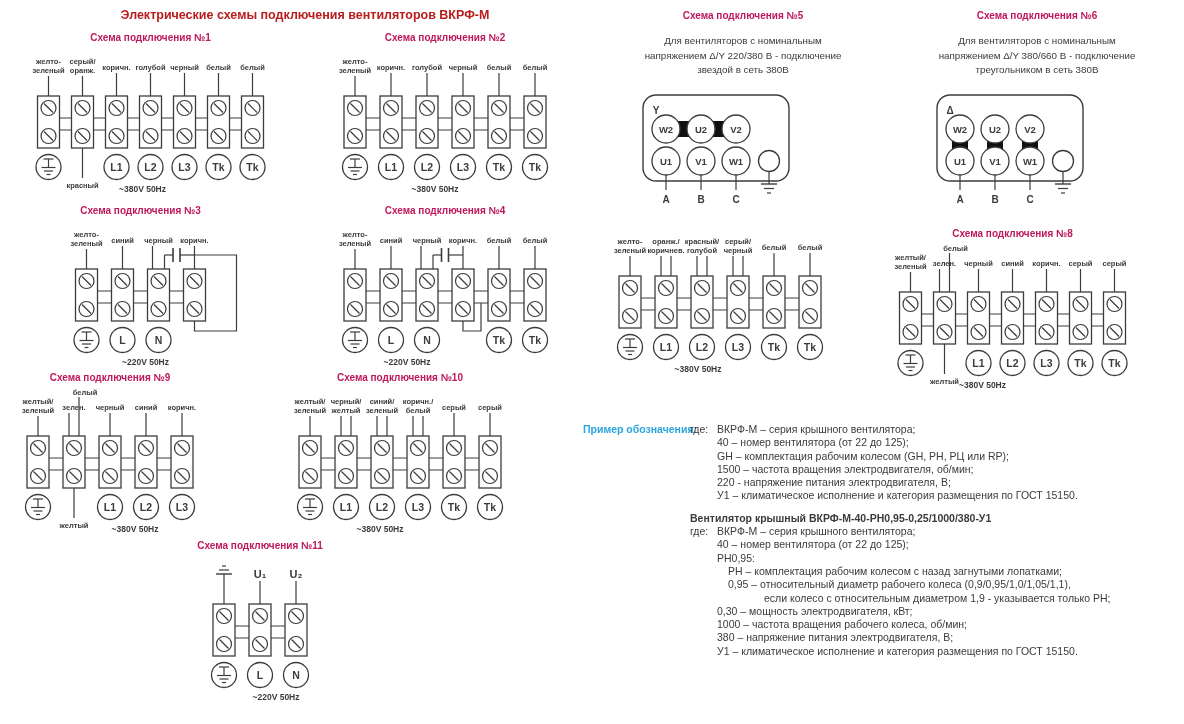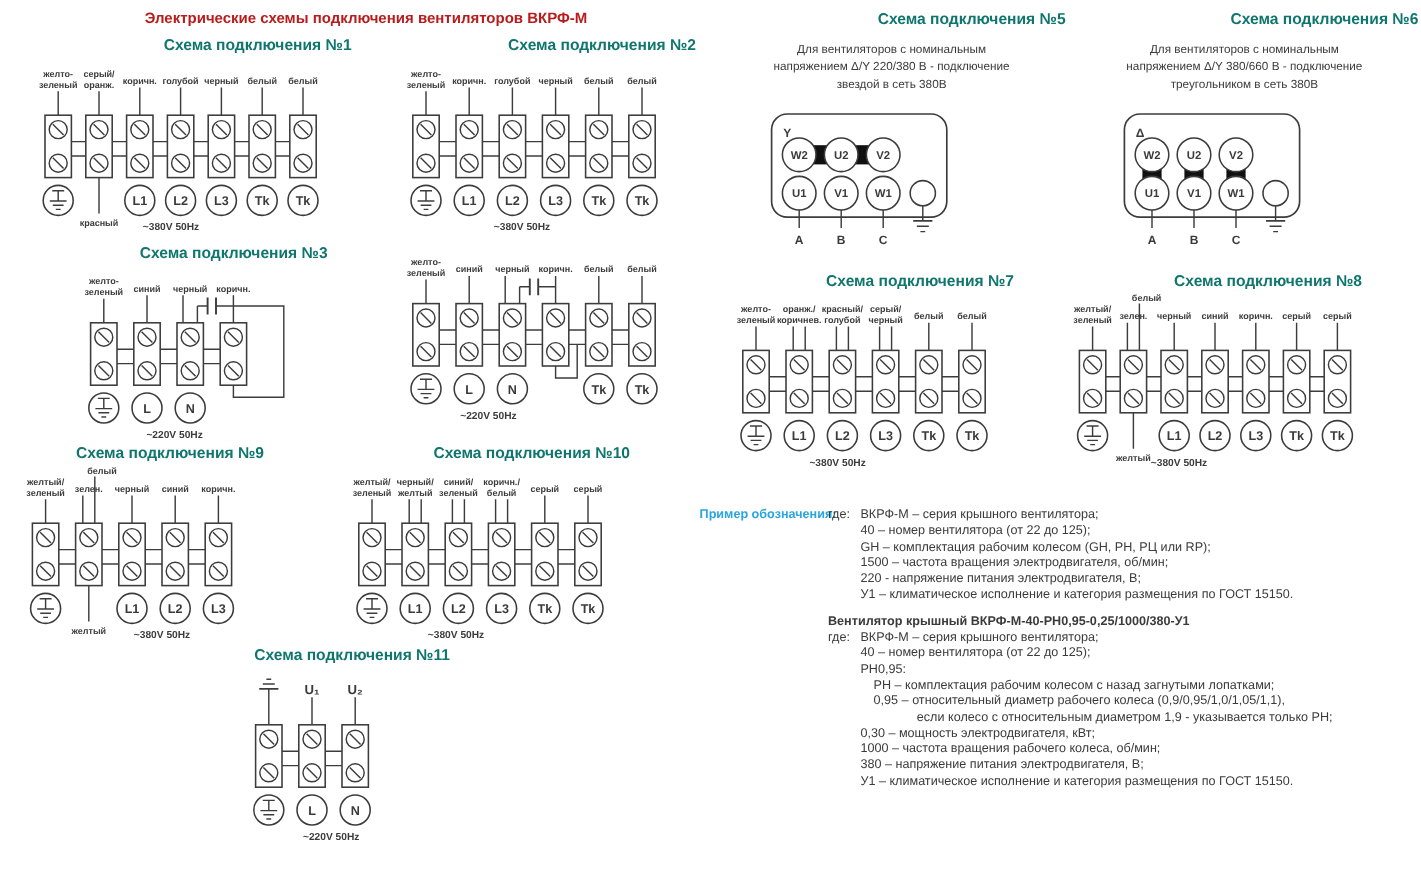--- a/index.html
+++ b/index.html
@@ -6,21 +6,21 @@
   body{
     width:1184px;height:724px;position:relative;background:#ffffff;
     font-family:"Liberation Sans", sans-serif;overflow:hidden;
   }
   .page-title{
     position:absolute;left:5px;top:8px;width:600px;text-align:center;
     color:#b91c1c;font-size:12.5px;font-weight:bold;
   }
   .scheme{position:absolute;}
   .scheme-title{
-    color:#0f766e;font-size:13px;font-weight:bold;text-align:right;
+    color:#be185d;font-size:10px;font-weight:bold;text-align:center;
     height:16px;line-height:15px;white-space:nowrap;
   }
   .scheme svg{display:block;}
   svg text{font-family:"Liberation Sans", sans-serif;}
   .example{
     position:absolute;left:583px;top:423px;width:601px;
     color:#3b3b3b;font-size:10.5px;line-height:13.3px;
   }
   .ex-label{position:absolute;left:0;top:0;color:#2AA5DE;font-weight:bold;white-space:nowrap;}
   .ex-entries{margin-left:107px;}
@@ -250,20 +250,21 @@
         <line x1="156.5" y1="36" x2="165" y2="36" stroke="#3c3c3c" stroke-width="1.2"></line>
         <line x1="172" y1="36" x2="186.5" y2="36" stroke="#3c3c3c" stroke-width="1.2"></line>
         <line x1="165" y1="29" x2="165" y2="43" stroke="#3c3c3c" stroke-width="1.6"></line>
         <line x1="172" y1="29" x2="172" y2="43" stroke="#3c3c3c" stroke-width="1.6"></line>
         <line x1="156.5" y1="36" x2="156.5" y2="50" stroke="#3c3c3c" stroke-width="1.2"></line>
         <polyline points="186.5,36 228.5,36 228.5,112 186.5,112 186.5,102" fill="none" stroke="#3c3c3c" stroke-width="1.2"></polyline>
         <text x="137.5" y="146" font-size="8.5" text-anchor="middle" font-weight="bold" fill="#3b3b3b">~220V 50Hz</text>
       </svg>
     </div>
     <div class="scheme" style="left: 310px; top: 203px; width: 270px;">
+      <div class="scheme-title">Схема подключения №4</div>
       <svg width="270" height="150" viewBox="0 0 270 150">
         <line x1="45" y1="72" x2="81" y2="72" stroke="#3c3c3c" stroke-width="1.2"></line>
         <line x1="45" y1="84" x2="81" y2="84" stroke="#3c3c3c" stroke-width="1.2"></line>
         <line x1="81" y1="72" x2="117" y2="72" stroke="#3c3c3c" stroke-width="1.2"></line>
         <line x1="81" y1="84" x2="117" y2="84" stroke="#3c3c3c" stroke-width="1.2"></line>
         <line x1="117" y1="72" x2="153" y2="72" stroke="#3c3c3c" stroke-width="1.2"></line>
         <line x1="117" y1="84" x2="153" y2="84" stroke="#3c3c3c" stroke-width="1.2"></line>
         <line x1="153" y1="72" x2="189" y2="72" stroke="#3c3c3c" stroke-width="1.2"></line>
         <line x1="153" y1="84" x2="189" y2="84" stroke="#3c3c3c" stroke-width="1.2"></line>
         <line x1="189" y1="72" x2="225" y2="72" stroke="#3c3c3c" stroke-width="1.2"></line>
@@ -399,21 +400,20 @@
         <line x1="138" y1="151" x2="138" y2="166" stroke="#3c3c3c" stroke-width="1.2"></line>
         <text x="138" y="179" font-size="10" text-anchor="middle" font-weight="bold" fill="#3b3b3b">C</text>
         <circle cx="171" cy="137" r="10.5" fill="#fff" stroke="#3c3c3c" stroke-width="1.3"></circle>
         <line x1="171" y1="147.5" x2="171" y2="160" stroke="#3c3c3c" stroke-width="1.2"></line>
         <line x1="163" y1="160" x2="179" y2="160" stroke="#3c3c3c" stroke-width="1.4"></line>
         <line x1="166" y1="164.5" x2="176" y2="164.5" stroke="#3c3c3c" stroke-width="1.2"></line>
         <line x1="169" y1="169" x2="173" y2="169" stroke="#3c3c3c" stroke-width="1.2"></line>
       </svg>
     </div>
     <div class="scheme" style="left: 595px; top: 226px; width: 250px;">
-      <div class="scheme-title">Схема подключения №7</div>
       <svg width="250" height="150" viewBox="0 0 250 150">
         <line x1="35" y1="72" x2="71" y2="72" stroke="#3c3c3c" stroke-width="1.2"></line>
         <line x1="35" y1="84" x2="71" y2="84" stroke="#3c3c3c" stroke-width="1.2"></line>
         <line x1="71" y1="72" x2="107" y2="72" stroke="#3c3c3c" stroke-width="1.2"></line>
         <line x1="71" y1="84" x2="107" y2="84" stroke="#3c3c3c" stroke-width="1.2"></line>
         <line x1="107" y1="72" x2="143" y2="72" stroke="#3c3c3c" stroke-width="1.2"></line>
         <line x1="107" y1="84" x2="143" y2="84" stroke="#3c3c3c" stroke-width="1.2"></line>
         <line x1="143" y1="72" x2="179" y2="72" stroke="#3c3c3c" stroke-width="1.2"></line>
         <line x1="143" y1="84" x2="179" y2="84" stroke="#3c3c3c" stroke-width="1.2"></line>
         <line x1="179" y1="72" x2="215" y2="72" stroke="#3c3c3c" stroke-width="1.2"></line>

